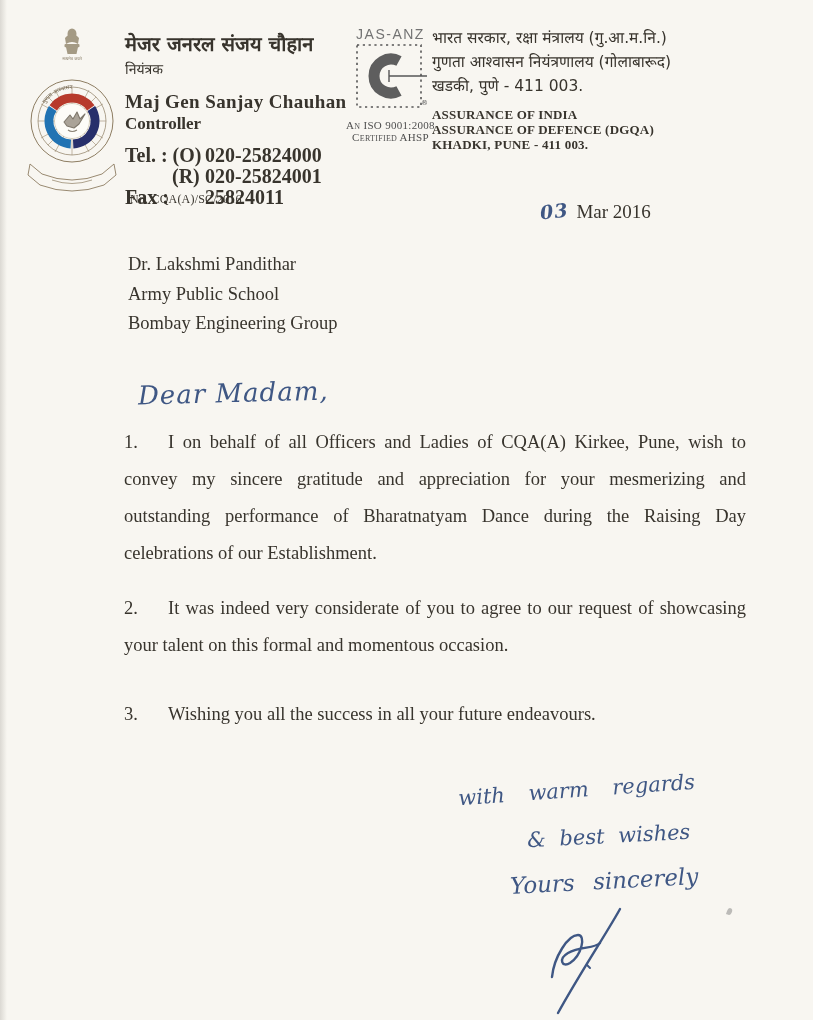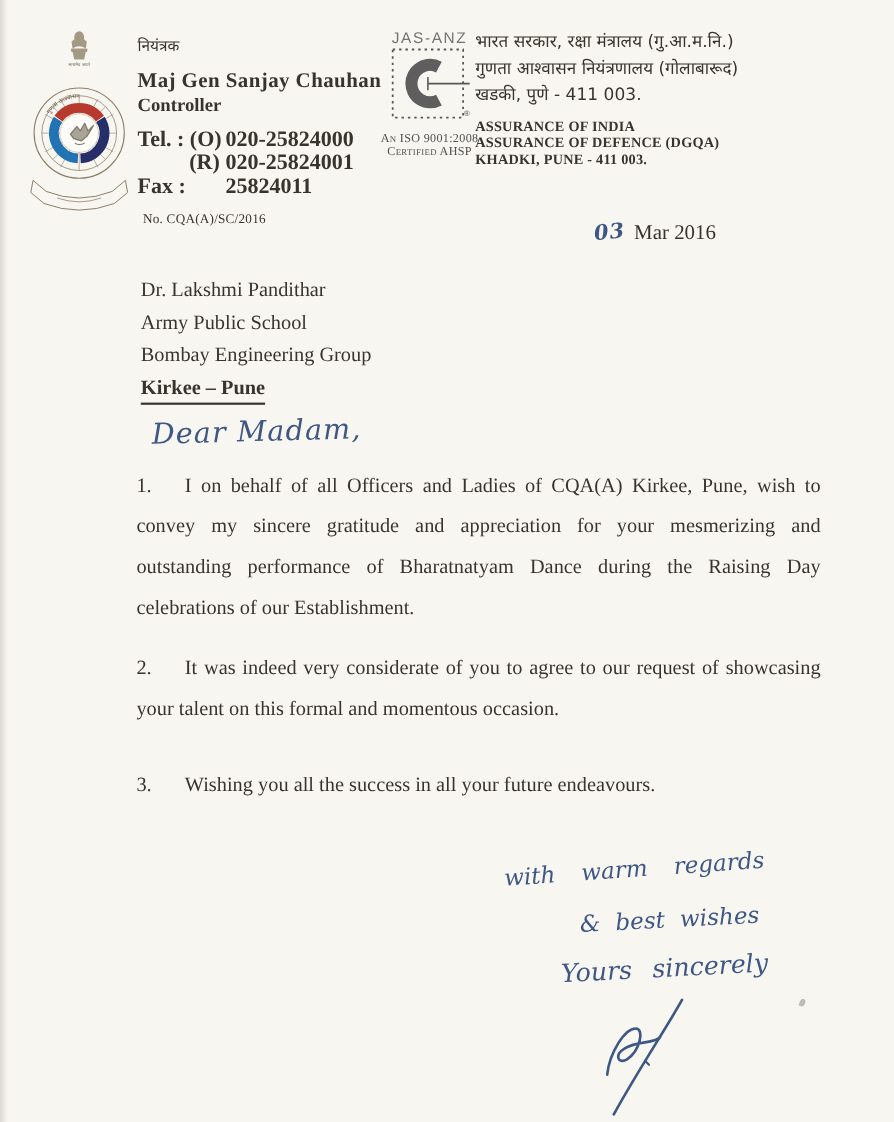--- a/index.html
+++ b/index.html
@@ -117,20 +117,21 @@
       </g>
 
       <g class="badge-stroke" stroke-width="0.9">
         <path d="M10,140 L22,150 Q52,162 82,150 L94,140 L96,151 L84,161 Q52,173 20,161 L8,151 Z"></path>
         <path d="M32,156 q20,7 40,0" stroke-width="0.7"></path>
       </g>
     </svg>
   </div>
 
   <div class="abs officer">
+    <div class="hi-name">मेजर जनरल संजय चौहान</div>
     <div class="hi-title">नियंत्रक</div>
     <div class="en-name">Maj Gen Sanjay Chauhan</div>
     <div class="en-title">Controller</div>
     <div class="tel">
       <div><span class="lab">Tel. : (O)</span><span>020-25824000</span></div>
       <div><span class="sp"></span><span class="r">(R)</span><span>020-25824001</span></div>
       <div><span class="lab">Fax :</span><span>25824011</span></div>
     </div>
   </div>
 
@@ -160,21 +161,20 @@
 
   <div class="abs refno">No. CQA(A)/SC/2016</div>
   <div class="abs dateblk">
     <span class="hand date-day">03</span><span>Mar 2016</span>
   </div>
 
   <div class="abs addr">
     <div>Dr. Lakshmi Pandithar</div>
     <div>Army Public School</div>
     <div>Bombay Engineering Group</div>
-    <div><span class="ul">Kirkee – Pune</span></div>
   </div>
 
   <div class="abs hand salut">Dear Madam,</div>
 
   <p class="abs para p1"><span class="pnum">1.</span><span>I on behalf of all Officers and Ladies of CQA(A) Kirkee, Pune, wish to convey my sincere gratitude and appreciation for your mesmerizing and outstanding  performance of Bharatnatyam Dance during the Raising Day celebrations of our Establishment.</span></p>
   <p class="abs para p2"><span class="pnum">2.</span><span>It was indeed very considerate of you to agree to our request of showcasing your talent on this formal and momentous occasion.</span></p>
   <p class="abs para p3"><span class="pnum">3.</span><span>Wishing you all the success in all your future endeavours.</span></p>
 
   <div class="abs hand hw1">with warm regards</div>
   <div class="abs hand hw2">&amp; best wishes</div>

